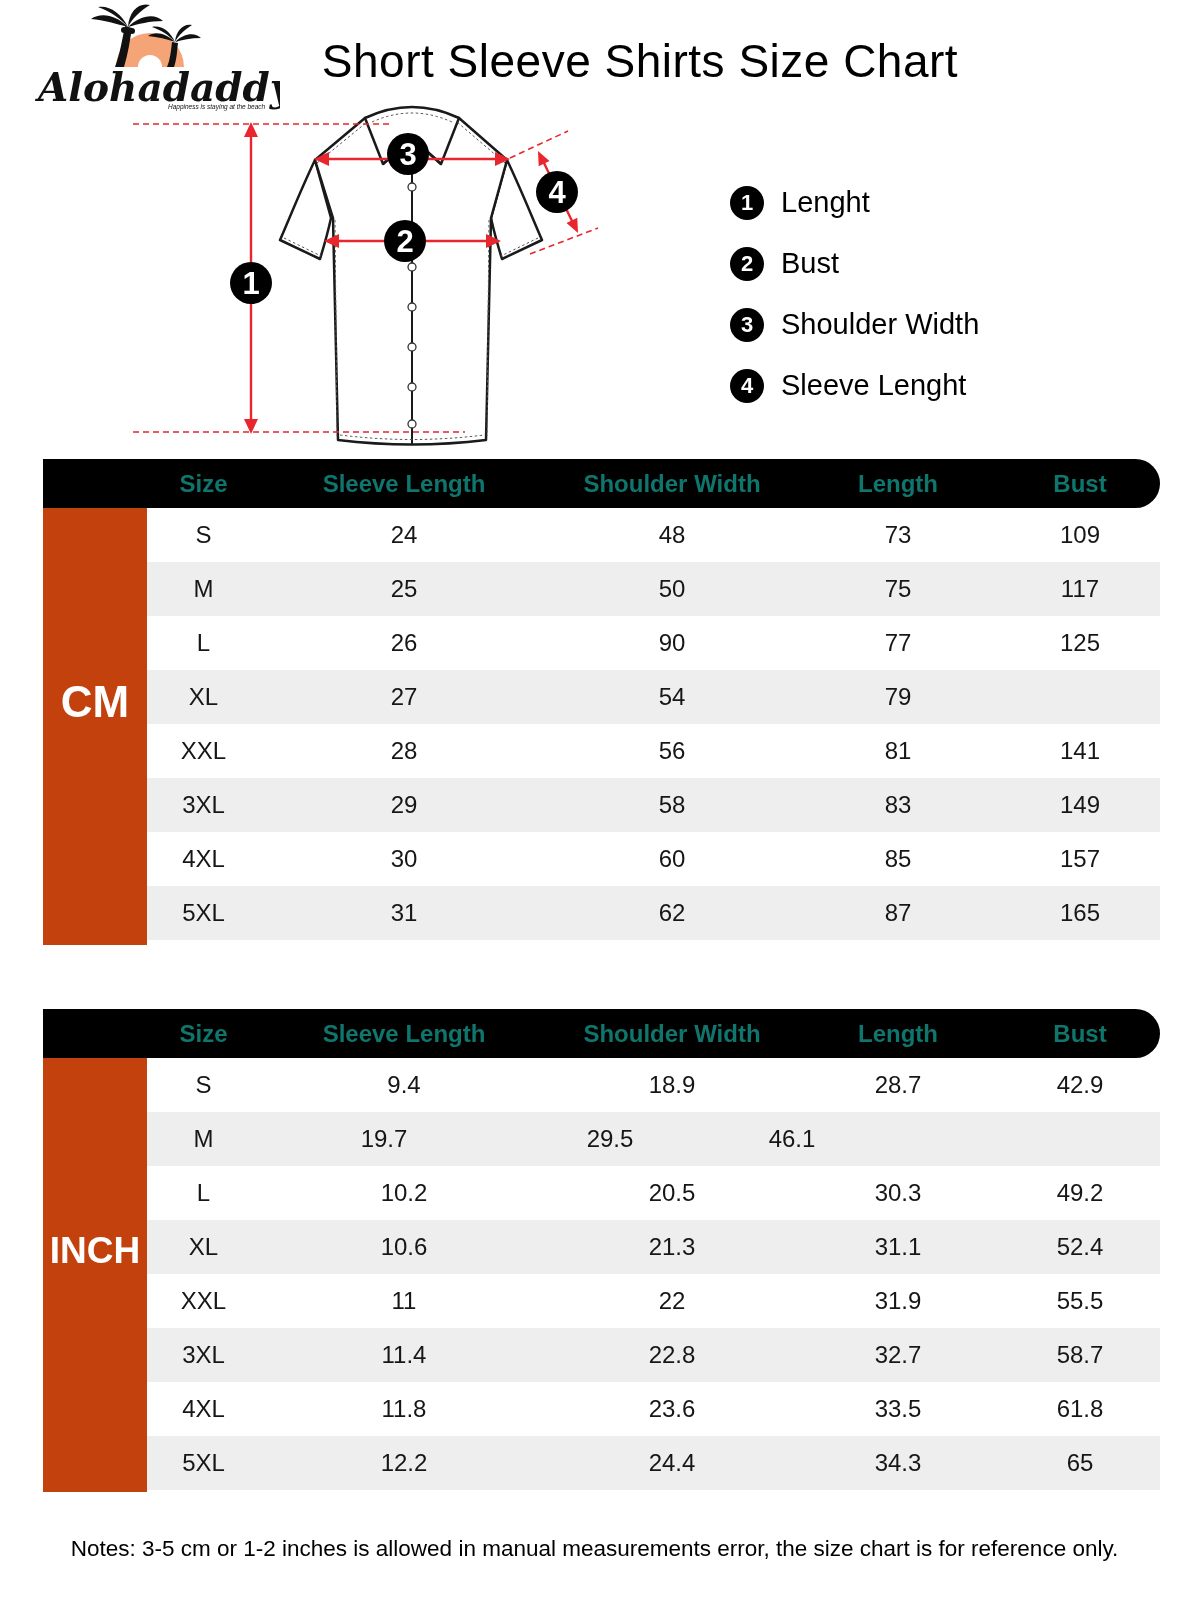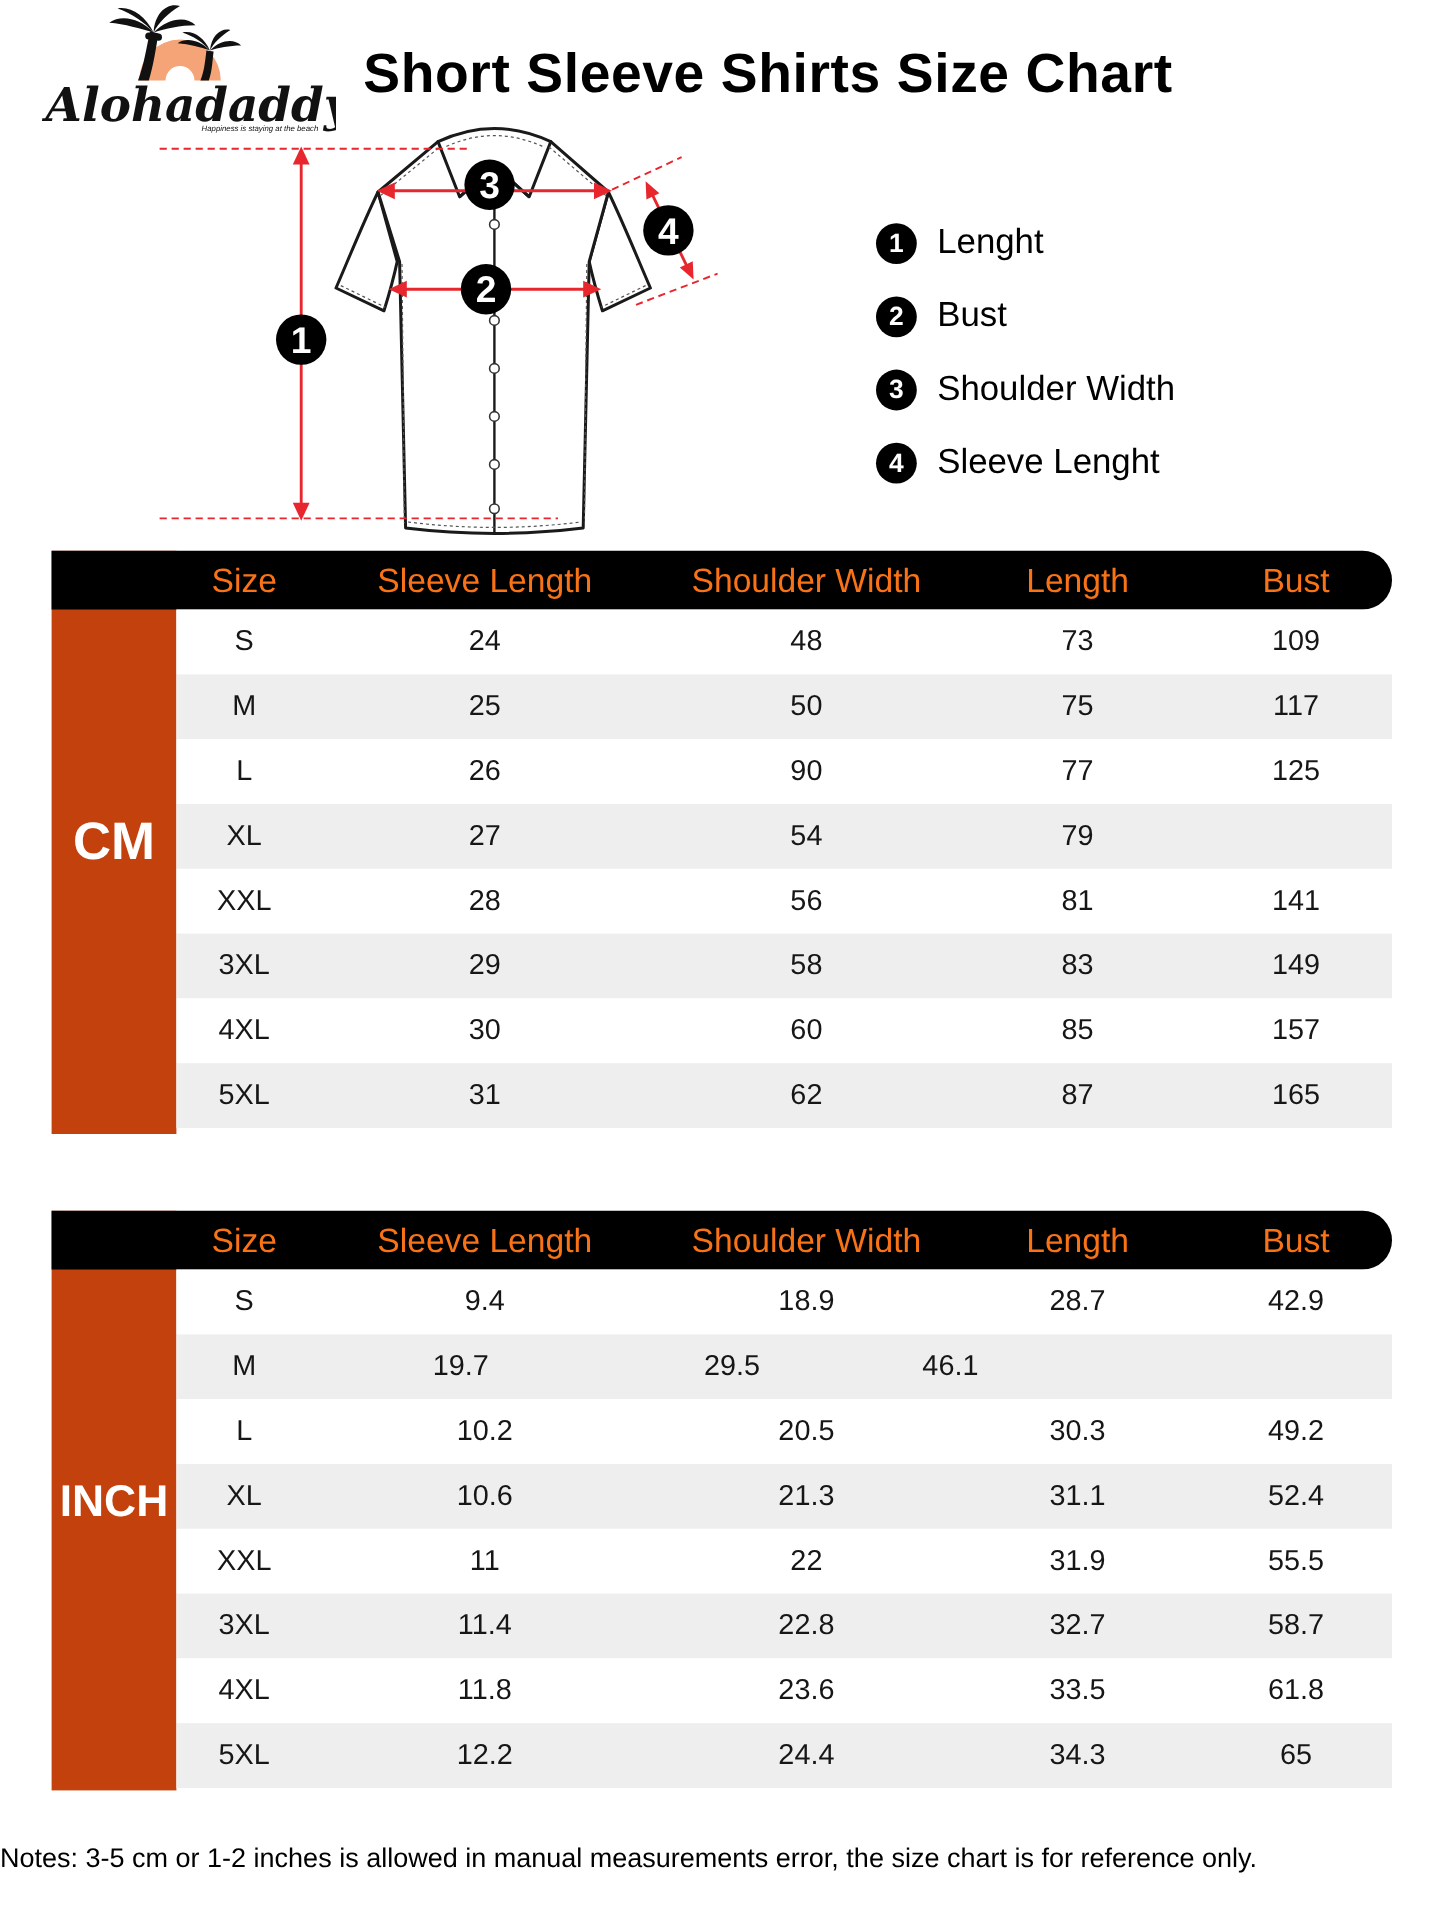--- a/index.html
+++ b/index.html
@@ -6,21 +6,21 @@
   html,body{background:#fff}
   body{width:1200px;height:1600px;position:relative;overflow:hidden;
        font-family:"Liberation Sans",sans-serif;color:#000}
   .page{position:absolute;left:0;top:0;width:1200px;height:1600px;background:#fff}
 
   
   .logo{position:absolute;left:28px;top:4px;width:252px;height:112px}
 
   
   .title{position:absolute;left:150px;top:34px;width:980px;text-align:center;
-         font-size:46px;font-weight:bold;letter-spacing:.5px;white-space:nowrap}
+         font-size:46px;font-weight:normal;letter-spacing:.5px;white-space:nowrap}
 
   
   .diagram{position:absolute;left:120px;top:92px;width:490px;height:362px}
 
   
   .legend{position:absolute;left:730px;top:172px}
   .legend-row{display:flex;align-items:center;height:61px}
   .legend-num{width:34px;height:34px;border-radius:50%;background:#000;color:#fff;
               font-weight:bold;font-size:22px;display:flex;align-items:center;
               justify-content:center;flex:0 0 34px}
@@ -29,30 +29,30 @@
   
   .size-table{position:absolute;left:43px;width:1117px}
   #table-cm{top:459px;height:486px}
   #table-inch{top:1009px;height:483px}
   .unit-strip{position:absolute;left:0;top:0;width:104px;height:100%;background:#c2410c;
               z-index:1;display:flex;align-items:center;justify-content:center}
   .unit-label{color:#fff;font-weight:bold;font-size:44px}
   #table-inch .unit-label{font-size:37px}
   .thead{position:absolute;left:0;top:0;right:0;height:49px;background:#000;
          border-radius:0 26px 26px 0;z-index:2;display:flex;padding-left:104px}
-  .hcell{color:#f97316;font-weight:normal;font-size:28px;display:flex;
+  .hcell{color:#0f766e;font-weight:bold;font-size:24px;display:flex;
          align-items:center;justify-content:center}
   .tbody{position:absolute;left:104px;top:49px;right:0;z-index:2}
   .trow{display:flex;height:54px;background:#fff}
   .trow.alt{background:#eeeeee}
   .tcell{font-size:24px;color:#161616;display:flex;align-items:center;justify-content:center}
   .c0{width:113px}.c1{width:288px}.c2{width:248px}.c3{width:204px}.c4{width:160px}
 
   
-  .notes{position:absolute;left:0;top:1536px;width:1189px;
+  .notes{position:absolute;left:0;top:1536px;width:1189px;text-align:center;
          font-size:22.5px;color:#000}
 </style>
 </head>
 <body>
 
 <div class="page">
 
   <div class="logo">
     <svg width="252" height="112" viewBox="0 0 252 112">
 

